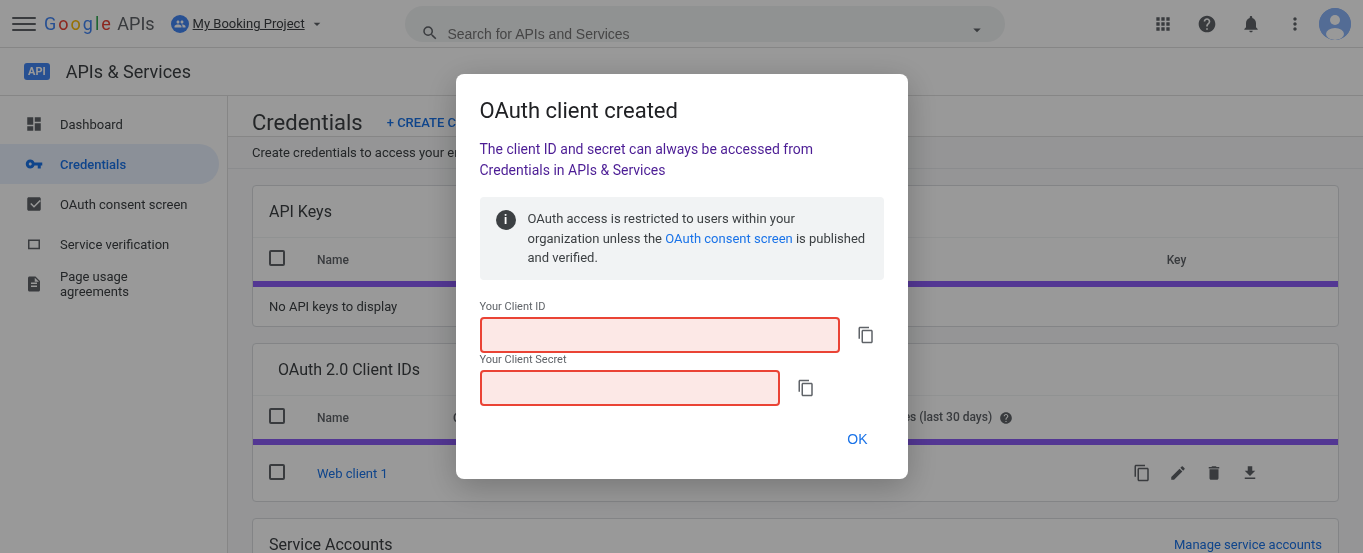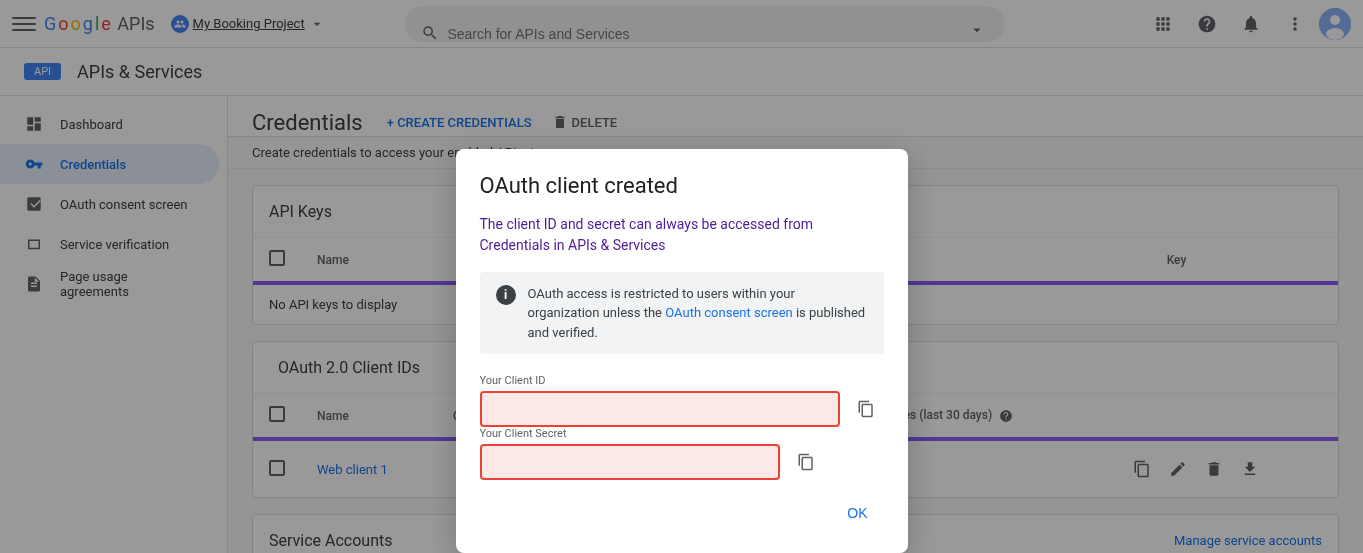--- a/index.html
+++ b/index.html
@@ -32,53 +32,53 @@
     .topbar-right { display: flex; align-items: center; gap: 4px; margin-left: auto; }
     .icon-btn { width: 40px; height: 40px; border-radius: 50%; display: flex; align-items: center; justify-content: center; cursor: pointer; color: #5f6368; }
     .avatar { width: 32px; height: 32px; border-radius: 50%; background: #8ab4f8; display: flex; align-items: center; justify-content: center; overflow: hidden; cursor: pointer; }
 
     
     .secondbar {
       display: flex; align-items: center; height: 48px;
       background: #fff; border-bottom: 1px solid #e0e0e0;
       padding: 0 24px; gap: 16px;
     }
-    .api-badge { background: #4285f4; color: white; font-size: 11px; font-weight: 400; padding: 2px 10px; border-radius: 3px; }
+    .api-badge { background: #4285f4; color: white; font-size: 11px; font-weight: 700; padding: 2px 4px; border-radius: 3px; }
     .secondbar-title { font-size: 18px; color: #3c4043; font-weight: 400; }
 
     
     .main-layout { display: flex; height: calc(100vh - 96px); }
 
     
     .sidebar { width: 228px; background: #fff; border-right: 1px solid #e0e0e0; padding: 8px 0; flex-shrink: 0; overflow-y: auto; }
     .sidebar-item {
       display: flex; align-items: center; gap: 16px;
       padding: 0 24px; height: 40px; cursor: pointer; color: #3c4043; font-size: 13px;
       border-radius: 0 20px 20px 0; margin-right: 8px;
     }
     .sidebar-item.active { background: #e8f0fe; color: #1a73e8; font-weight: 500; }
     .sidebar-icon { width: 20px; height: 20px; display: flex; align-items: center; justify-content: center; flex-shrink: 0; }
 
     
     .content { flex: 1; overflow-y: auto; padding: 0; background: #f8f9fa; position: relative; }
     .cred-table { width: 100%; border-collapse: collapse; }
-    .cred-table th { padding: 12px 16px; text-align: left; font-size: 12px; font-weight: 500; color: #5f6368; border-bottom: 4px solid #8b5cf6; }
+    .cred-table th { padding: 12px 16px; text-align: left; font-size: 12px; font-weight: 500; color: #5f6368; border-bottom: 6px solid #8b5cf6; }
     .cred-table td { padding: 12px 16px; font-size: 13px; color: #3c4043; border-bottom: 1px solid #f1f3f4; }
     .cred-table tr:last-child td { border-bottom: none; }
     .checkbox { width: 16px; height: 16px; border: 2px solid #5f6368; border-radius: 2px; display: inline-block; }
     .link-blue { color: #1a73e8; text-decoration: none; cursor: pointer; }
     .no-items { padding: 12px 16px; font-size: 13px; color: #5f6368; }
     .btn-create { display: flex; align-items: center; gap: 4px; color: #1a73e8; font-size: 13px; font-weight: 500; cursor: pointer; padding: 6px 8px; border-radius: 4px; }
     .btn-delete { display: flex; align-items: center; gap: 4px; color: #5f6368; font-size: 13px; font-weight: 500; cursor: pointer; padding: 6px 8px; border-radius: 4px; }
 
     
     .overlay {
       position: fixed; top: 0; left: 0; right: 0; bottom: 0;
       background: rgba(0,0,0,0.4); z-index: 100;
-      display: flex; align-items: flex-end; justify-content: center;
+      display: flex; align-items: center; justify-content: center;
     }
     .dialog {
       background: #fff; border-radius: 8px; width: 452px;
       box-shadow: 0 8px 32px rgba(0,0,0,0.24);
       padding: 24px;
     }
     .dialog-title { font-size: 22px; font-weight: 400; color: #202124; margin-bottom: 16px; }
     .dialog-body { font-size: 14px; color: #4c1d95; margin-bottom: 16px; line-height: 1.5; }
     .info-box {
       background: #f1f3f4; border-radius: 4px;

